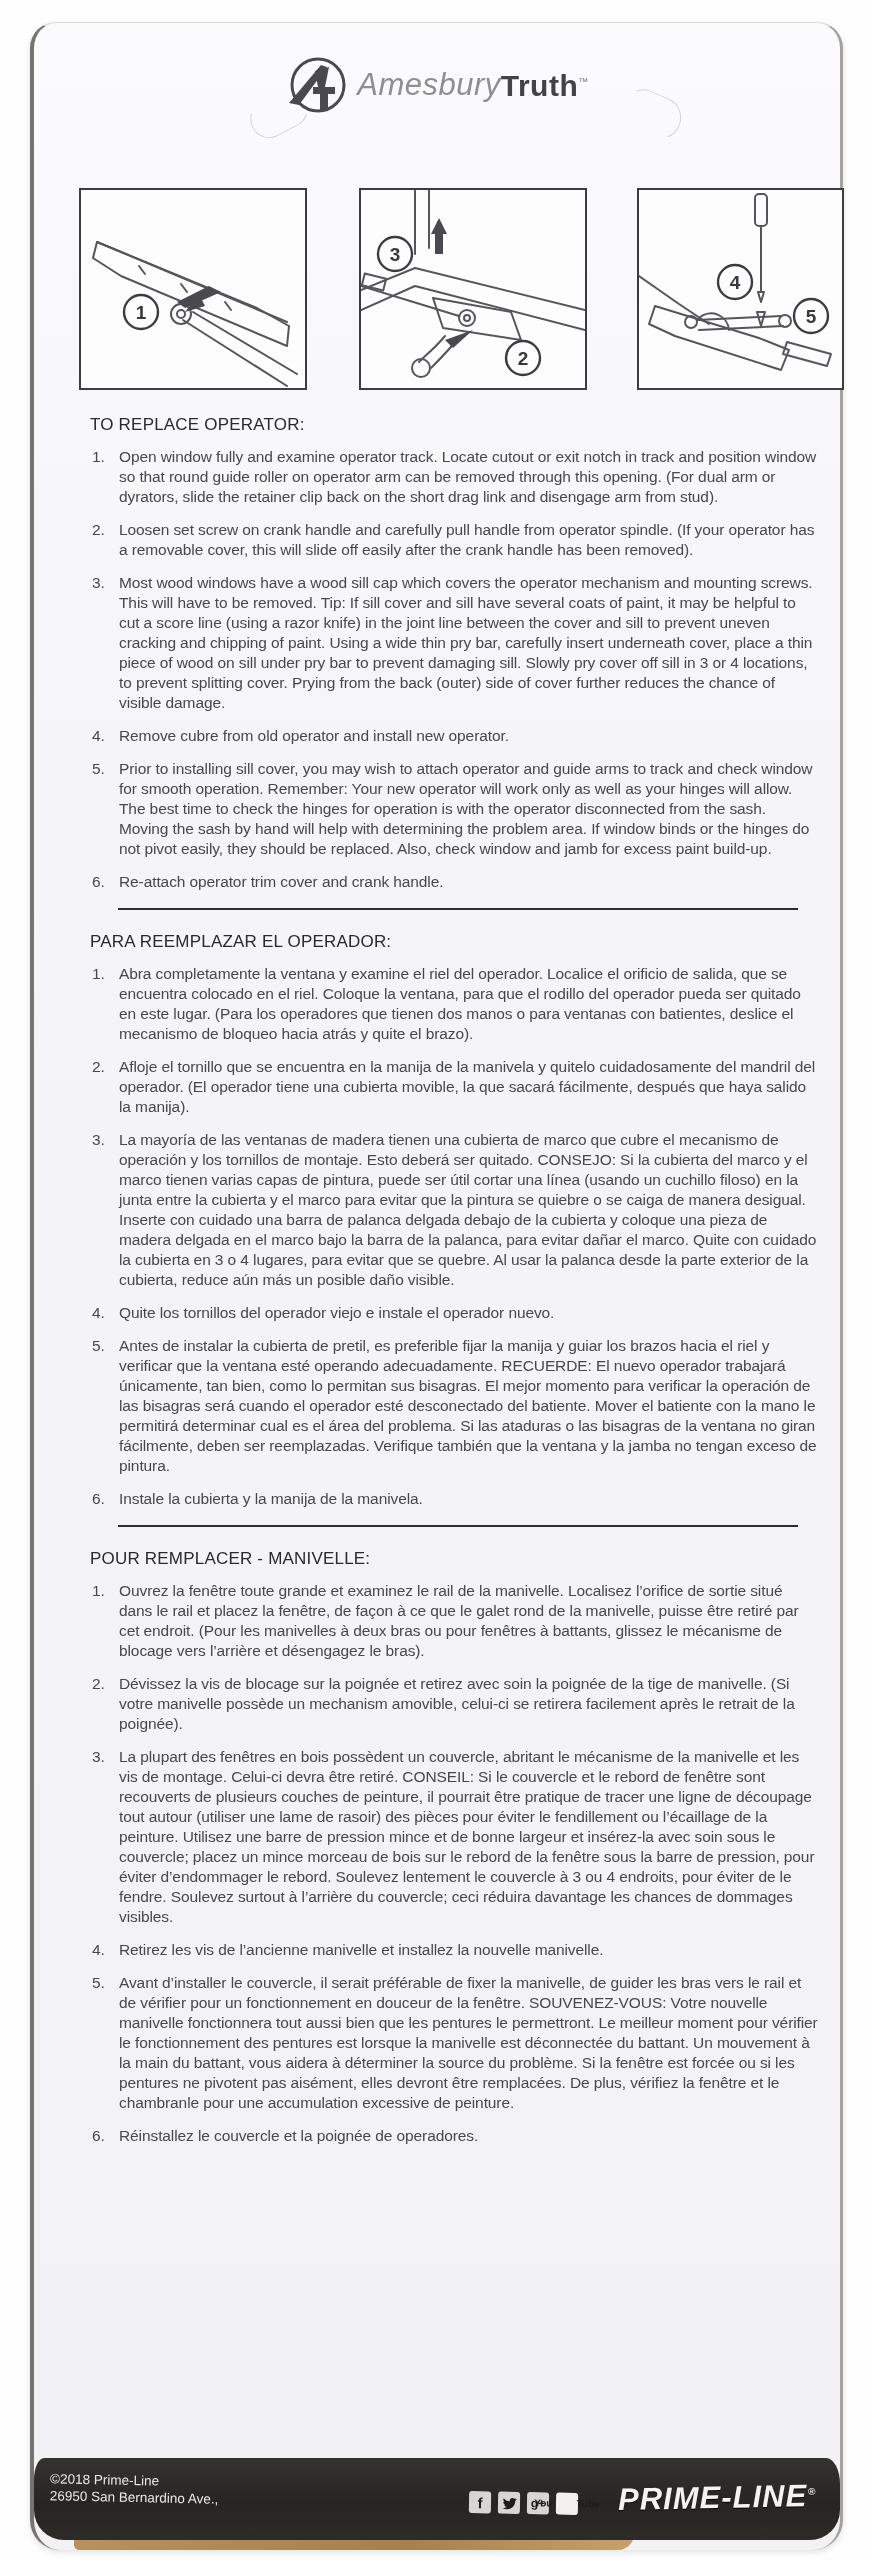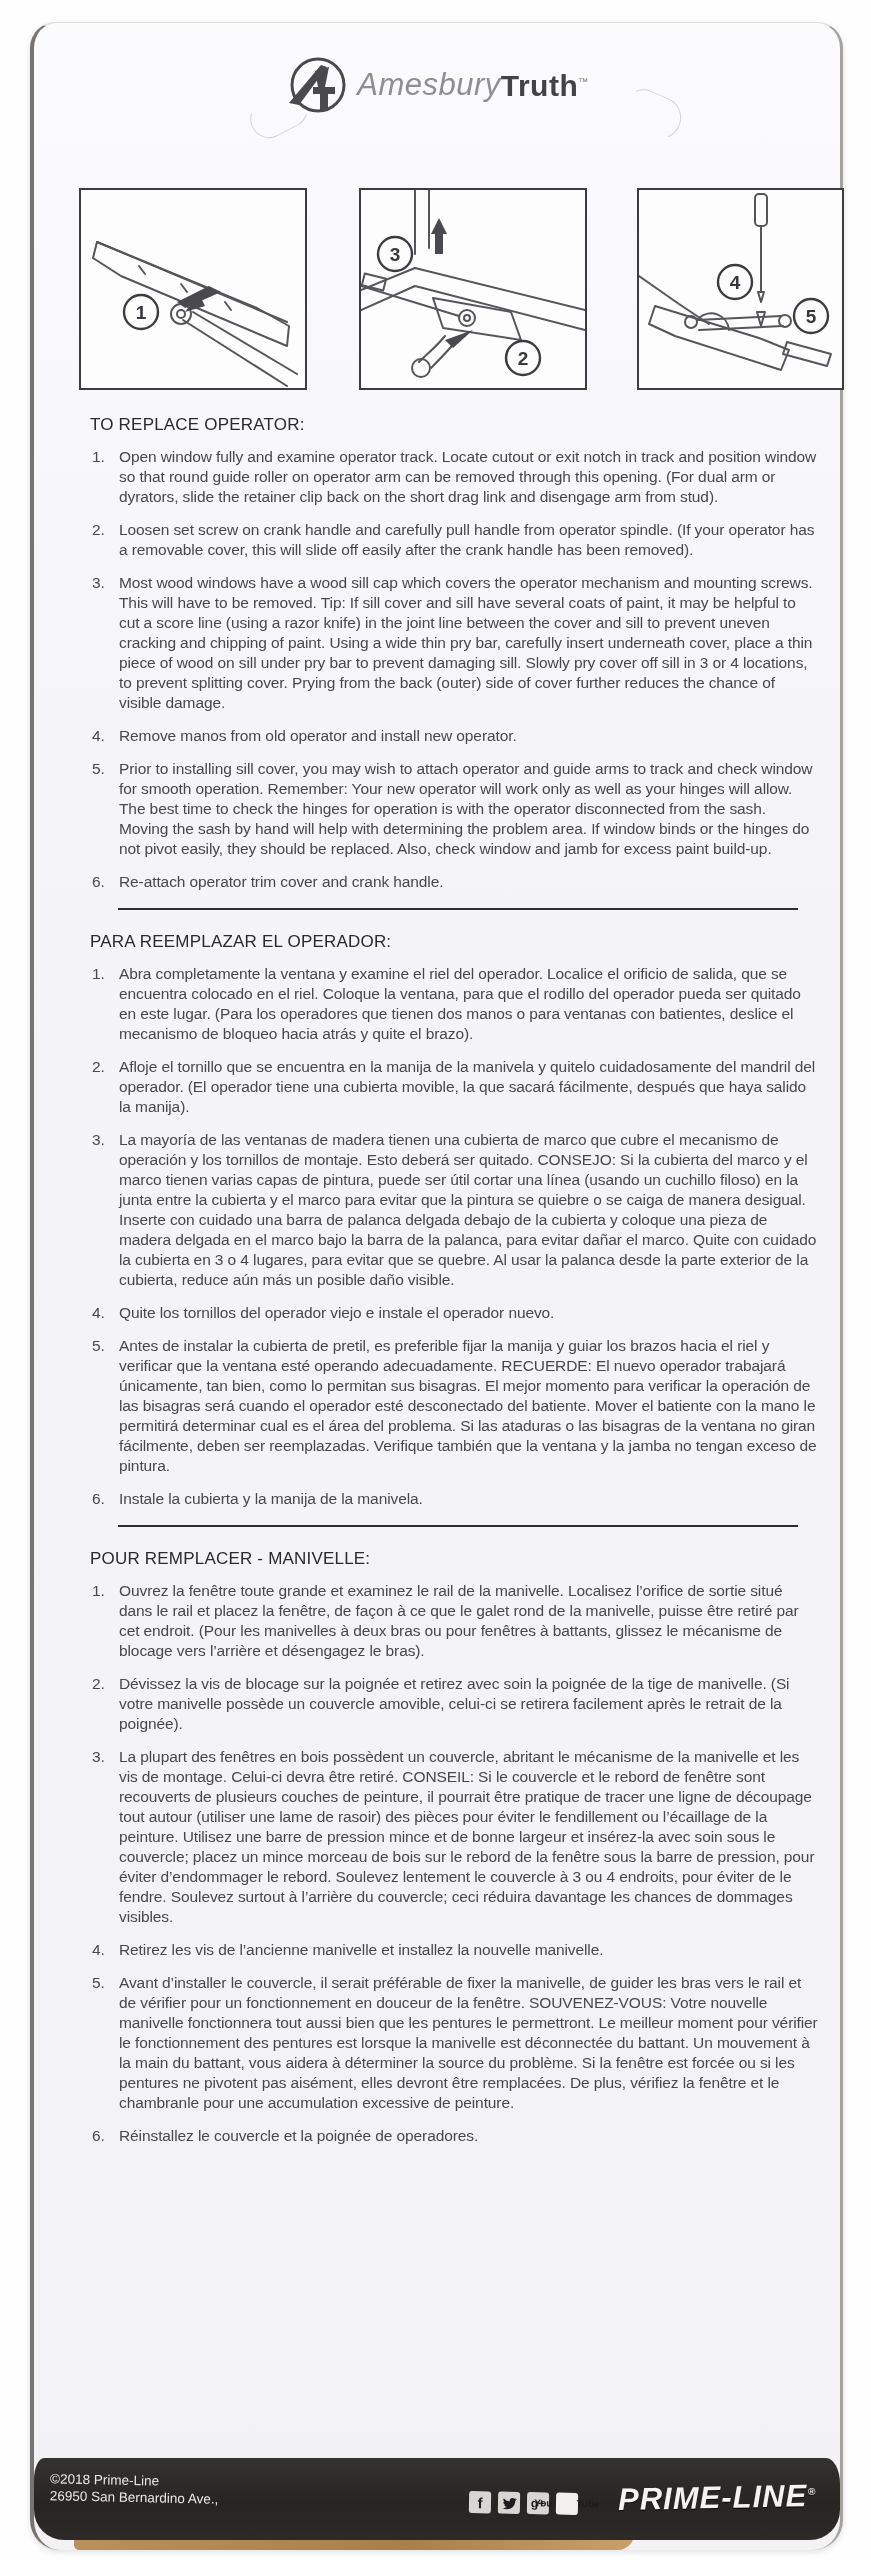--- a/index.html
+++ b/index.html
@@ -144,21 +144,21 @@
       </svg>
     </div>
 
     <div class="content">
       <section>
         <h2 class="sec-heading">TO REPLACE OPERATOR:</h2>
         <ol class="steps">
             <li>Open window fully and examine operator track. Locate cutout or exit notch in track and position window so that round guide roller on operator arm can be removed through this opening. (For dual arm or dyrators, slide the retainer clip back on the short drag link and disengage arm from stud).</li>
             <li>Loosen set screw on crank handle and carefully pull handle from operator spindle. (If your operator has a removable cover, this will slide off easily after the crank handle has been removed).</li>
             <li>Most wood windows have a wood sill cap which covers the operator mechanism and mounting screws. This will have to be removed. Tip: If sill cover and sill have several coats of paint, it may be helpful to cut a score line (using a razor knife) in the joint line between the cover and sill to prevent uneven cracking and chipping of paint. Using a wide thin pry bar, carefully insert underneath cover, place a thin piece of wood on sill under pry bar to prevent damaging sill. Slowly pry cover off sill in 3 or 4 locations, to prevent splitting cover. Prying from the back (outer) side of cover further reduces the chance of visible damage.</li>
-            <li>Remove manos from old operator and install new operator.</li>
+            <li>Remove cubre from old operator and install new operator.</li>
             <li>Prior to installing sill cover, you may wish to attach operator and guide arms to track and check window for smooth operation. Remember: Your new operator will work only as well as your hinges will allow. The best time to check the hinges for operation is with the operator disconnected from the sash. Moving the sash by hand will help with determining the problem area. If window binds or the hinges do not pivot easily, they should be replaced. Also, check window and jamb for excess paint build-up.</li>
             <li>Re-attach operator trim cover and crank handle.</li>
           </ol>
       </section>
 
       <div class="rule"></div>
 
       <section>
         <h2 class="sec-heading">PARA REEMPLAZAR EL OPERADOR:</h2>
         <ol class="steps">
@@ -170,21 +170,21 @@
             <li>Instale la cubierta y la manija de la manivela.</li>
           </ol>
       </section>
 
       <div class="rule"></div>
 
       <section>
         <h2 class="sec-heading">POUR REMPLACER - MANIVELLE:</h2>
         <ol class="steps">
             <li>Ouvrez la fenêtre toute grande et examinez le rail de la manivelle. Localisez l’orifice de sortie situé dans le rail et placez la fenêtre, de façon à ce que le galet rond de la manivelle, puisse être retiré par cet endroit. (Pour les manivelles à deux bras ou pour fenêtres à battants, glissez le mécanisme de blocage vers l’arrière et désengagez le bras).</li>
-            <li>Dévissez la vis de blocage sur la poignée et retirez avec soin la poignée de la tige de manivelle. (Si votre manivelle possède un couvercle amovible, celui-ci se retirera facilement après le retrait de la poignée).</li>
+            <li>Dévissez la vis de blocage sur la poignée et retirez avec soin la poignée de la tige de manivelle. (Si votre manivelle possède un mechanism amovible, celui-ci se retirera facilement après le retrait de la poignée).</li>
             <li>La plupart des fenêtres en bois possèdent un couvercle, abritant le mécanisme de la manivelle et les vis de montage. Celui-ci devra être retiré. CONSEIL: Si le couvercle et le rebord de fenêtre sont recouverts de plusieurs couches de peinture, il pourrait être pratique de tracer une ligne de découpage tout autour (utiliser une lame de rasoir) des pièces pour éviter le fendillement ou l’écaillage de la peinture. Utilisez une barre de pression mince et de bonne largeur et insérez-la avec soin sous le couvercle; placez un mince morceau de bois sur le rebord de la fenêtre sous la barre de pression, pour éviter d’endommager le rebord. Soulevez lentement le couvercle à 3 ou 4 endroits, pour éviter de le fendre. Soulevez surtout à l’arrière du couvercle; ceci réduira davantage les chances de dommages visibles.</li>
             <li>Retirez les vis de l’ancienne manivelle et installez la nouvelle manivelle.</li>
             <li>Avant d’installer le couvercle, il serait préférable de fixer la manivelle, de guider les bras vers le rail et de vérifier pour un fonctionnement en douceur de la fenêtre. SOUVENEZ-VOUS: Votre nouvelle manivelle fonctionnera tout aussi bien que les pentures le permettront. Le meilleur moment pour vérifier le fonctionnement des pentures est lorsque la manivelle est déconnectée du battant. Un mouvement à la main du battant, vous aidera à déterminer la source du problème. Si la fenêtre est forcée ou si les pentures ne pivotent pas aisément, elles devront être remplacées. De plus, vérifiez la fenêtre et le chambranle pour une accumulation excessive de peinture.</li>
             <li>Réinstallez le couvercle et la poignée de operadores.</li>
           </ol>
       </section>
     </div>
 
     <div class="cardboard-edge"></div>
     <div class="footer-bar">

